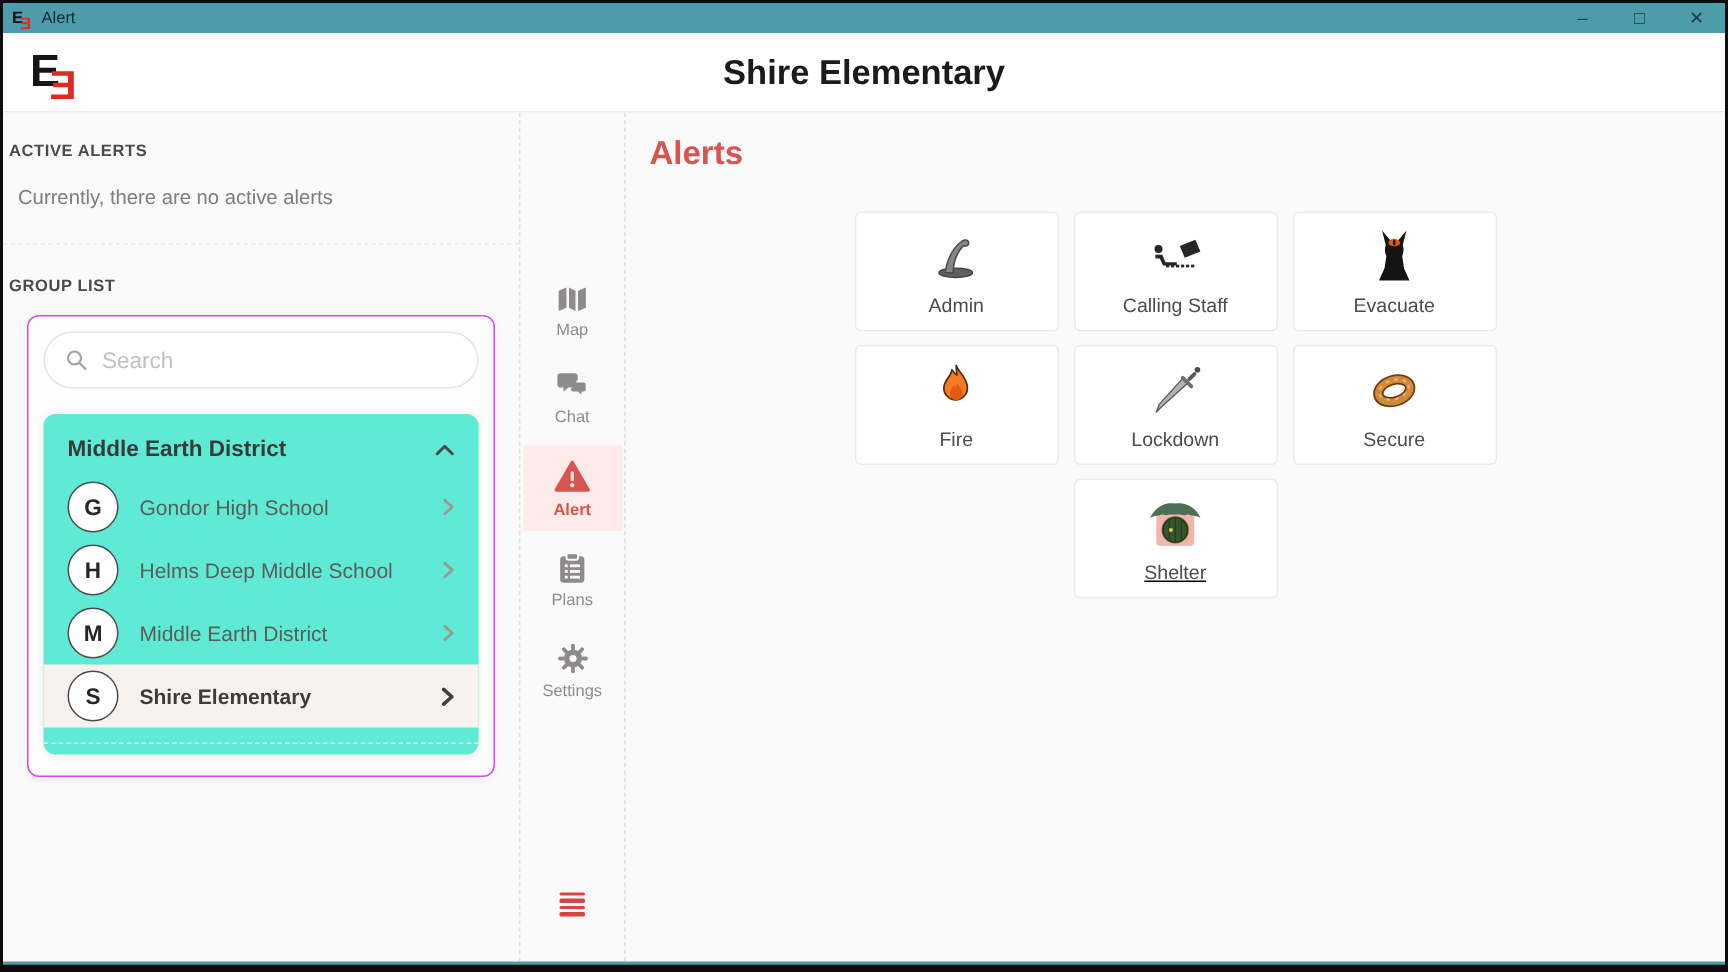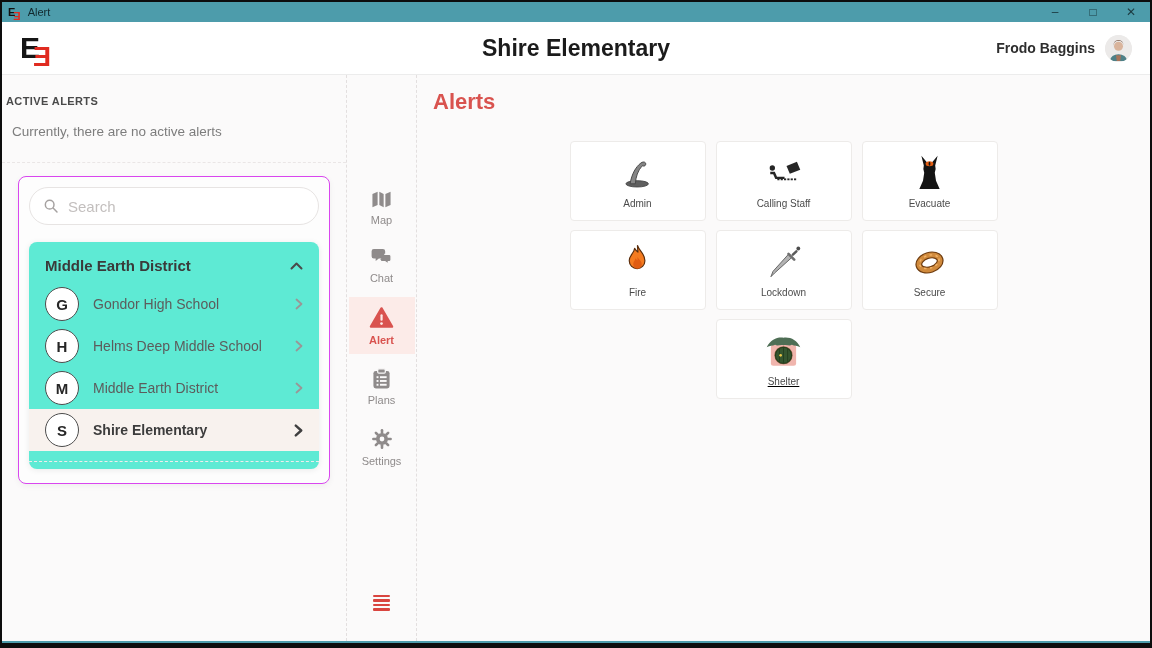--- a/index.html
+++ b/index.html
@@ -73,21 +73,21 @@
 
   
   .main { flex:1; padding:14px 16px; overflow:hidden; }
   .main-title { font-size:22px; font-weight:700; color:#d9534f; }
   .tiles { width:428px; margin:26px auto 0; display:grid; grid-template-columns:repeat(3,136px);
            gap:9px 10px; }
   .tile { height:80px; background:#fff; border:1px solid #edebe9; border-radius:4px;
           display:flex; flex-direction:column; align-items:center; justify-content:center;
           gap:5px; cursor:pointer; }
   .tile-icon { height:40px; display:flex; align-items:center; justify-content:center; }
-  .tile-label { font-size:10px; color:#4b4b4b; }
+  .tile-label { font-size:13px; color:#4b4b4b; }
   .tile-shelter { grid-column:2;text-decoration:underline; }
 
   
   .bottom-accent { height:2px; background:#4d9cab; flex:0 0 auto; }
   .bottom-frame { height:5px; background:#0d0d0d; flex:0 0 auto; }
 </style>
 </head>
 <body>
 
 <div class="window">
@@ -104,41 +104,30 @@
       <span class="tb-btn">✕</span>
     </div>
   </div>
 
   <div class="header">
     <span class="app-logo">
         <span>E</span>
         <span class="l3">Ǝ</span>
       </span>
     <div class="header-title">Shire Elementary</div>
-    <div class="user">
-      <span class="user-name">Frodo Baggins</span>
-      <span class="avatar">
-        <svg viewBox="0 0 48 48" width="27" height="27">
-          <circle cx="24" cy="24" r="24" fill="#eceae9"></circle>
-          <path d="M9 46 a15 12 0 0130 0 z" fill="#4e8087"></path>
-          <path d="M19.5 36 h9 l-1.5 10 h-6 z" fill="#a9745a"></path>
-          <circle cx="24" cy="20" r="8" fill="#d9b49c"></circle>
-          <path d="M15 19 a9 9 0 0118 0 c0-3-1.5-10-9-10 s-9 7-9 10z" fill="#7b5b49"></path>
-        </svg>
-      </span>
-    </div>
   </div>
 
   <div class="body">
 
     <div class="sidebar">
       <div class="section-label">ACTIVE ALERTS</div>
       <div class="empty-msg">Currently, there are no active alerts</div>
       <div class="side-divider"></div>
 
+      <div class="section-label group-label">GROUP LIST</div>
 
       <div class="group-card">
         <div class="search">
           <svg width="16" height="16" viewBox="0 0 24 24">
             <circle cx="10" cy="10" r="6.5" fill="none" stroke="#a5a1a0" stroke-width="2.2"></circle>
             <line x1="15.5" y1="15.5" x2="21" y2="21" stroke="#a5a1a0" stroke-width="2.2" stroke-linecap="round"></line>
           </svg>
           <input type="text" placeholder="Search" style="">
         </div>
 

